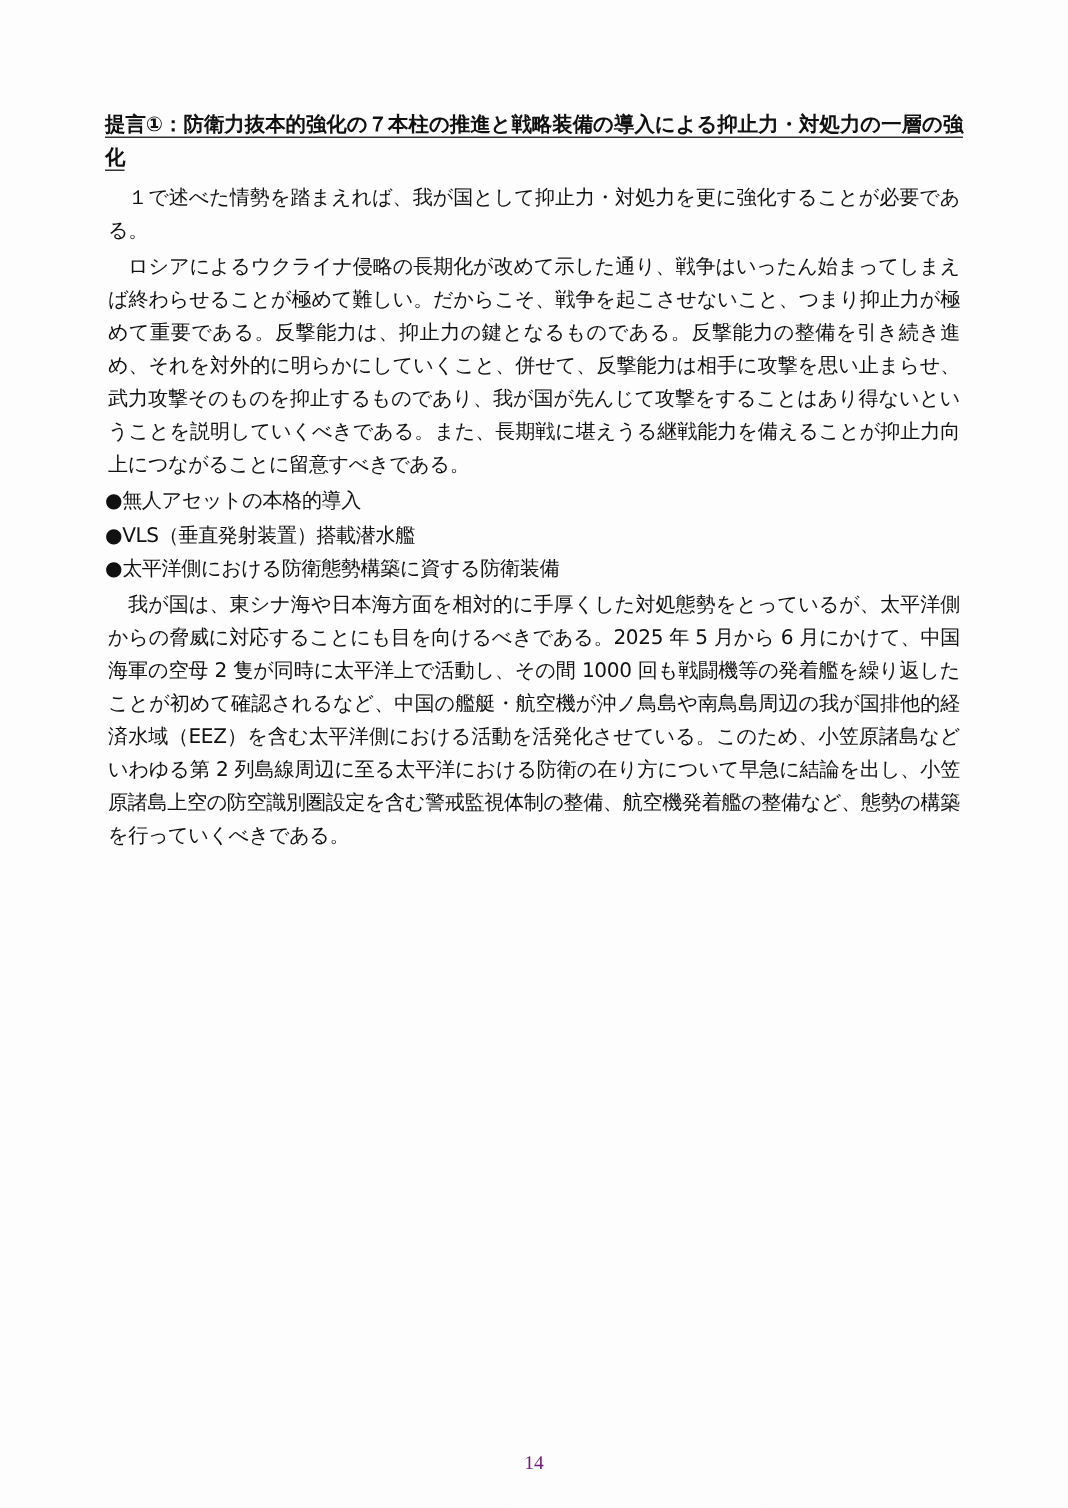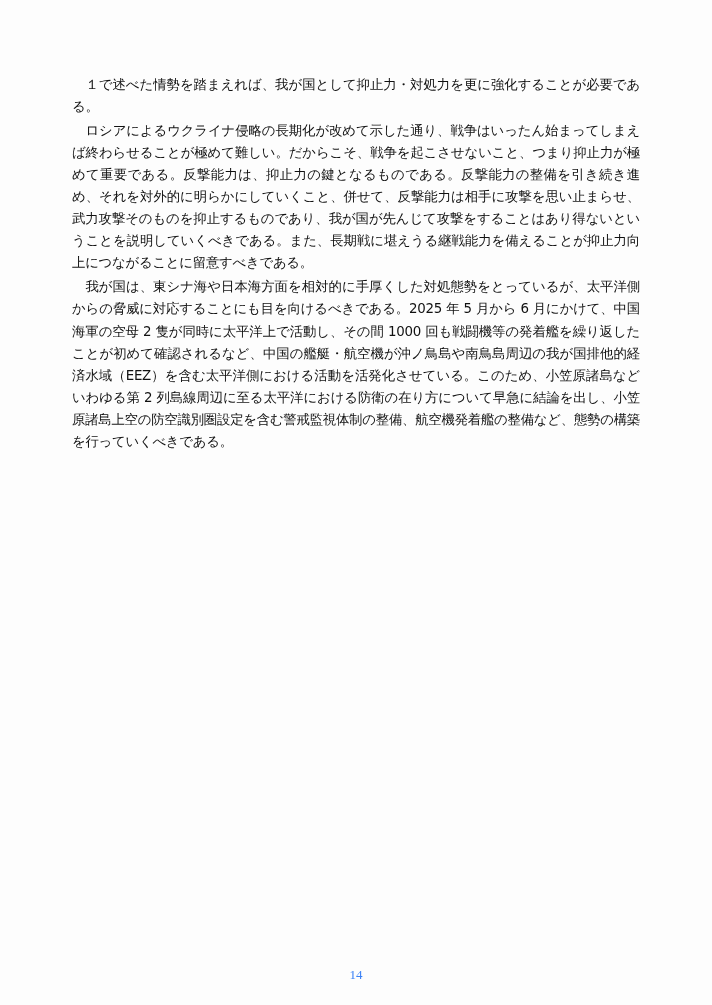--- a/index.html
+++ b/index.html
@@ -58,28 +58,32 @@
     height: 17px;
   }
   .pagenum {
     position: absolute;
     left: 0;
     right: 0;
     bottom: 22px;
     text-align: center;
     font-size: 13px;
     font-family: "Liberation Serif", serif;
-    color: #3b82f6;
+    color: #701a75;
   }
 </style>
 </head>
 <body>
 
 <div class="page">
 
+  <h1 class="heading"><span class="hl">提言①：防衛力抜本的強化の７本柱の推進と戦略装備の導入による抑止力・対処力の一層の強化</span></h1>
 
   <p class="body">１で述べた情勢を踏まえれば、我が国として抑止力・対処力を更に強化することが必要である。</p>
   <p class="body">ロシアによるウクライナ侵略の長期化が改めて示した通り、戦争はいったん始まってしまえば終わらせることが極めて難しい。だからこそ、戦争を起こさせないこと、つまり抑止力が極めて重要である。反撃能力は、抑止力の鍵となるものである。反撃能力の整備を引き続き進め、それを対外的に明らかにしていくこと、併せて、反撃能力は相手に攻撃を思い止まらせ、武力攻撃そのものを抑止するものであり、我が国が先んじて攻撃をすることはあり得ないということを説明していくべきである。また、長期戦に堪えうる継戦能力を備えることが抑止力向上につながることに留意すべきである。</p>
+  <p class="bullet">●無人アセットの本格的導入</p>
+  <p class="bullet">●VLS（垂直発射装置）搭載潜水艦</p>
+  <p class="bullet">●太平洋側における防衛態勢構築に資する防衛装備</p>
   <p class="body">我が国は、東シナ海や日本海方面を相対的に手厚くした対処態勢をとっているが、太平洋側からの脅威に対応することにも目を向けるべきである。2025 年 5 月から 6 月にかけて、中国海軍の空母 2 隻が同時に太平洋上で活動し、その間 1000 回も戦闘機等の発着艦を繰り返したことが初めて確認されるなど、中国の艦艇・航空機が沖ノ鳥島や南鳥島周辺の我が国排他的経済水域（EEZ）を含む太平洋側における活動を活発化させている。このため、小笠原諸島などいわゆる第 2 列島線周辺に至る太平洋における防衛の在り方について早急に結論を出し、小笠原諸島上空の防空識別圏設定を含む警戒監視体制の整備、航空機発着艦の整備など、態勢の構築を行っていくべきである。</p>
   <div class="gap"></div>
 
   <div class="pagenum">14</div>
 </div>
 
 </body></html>

